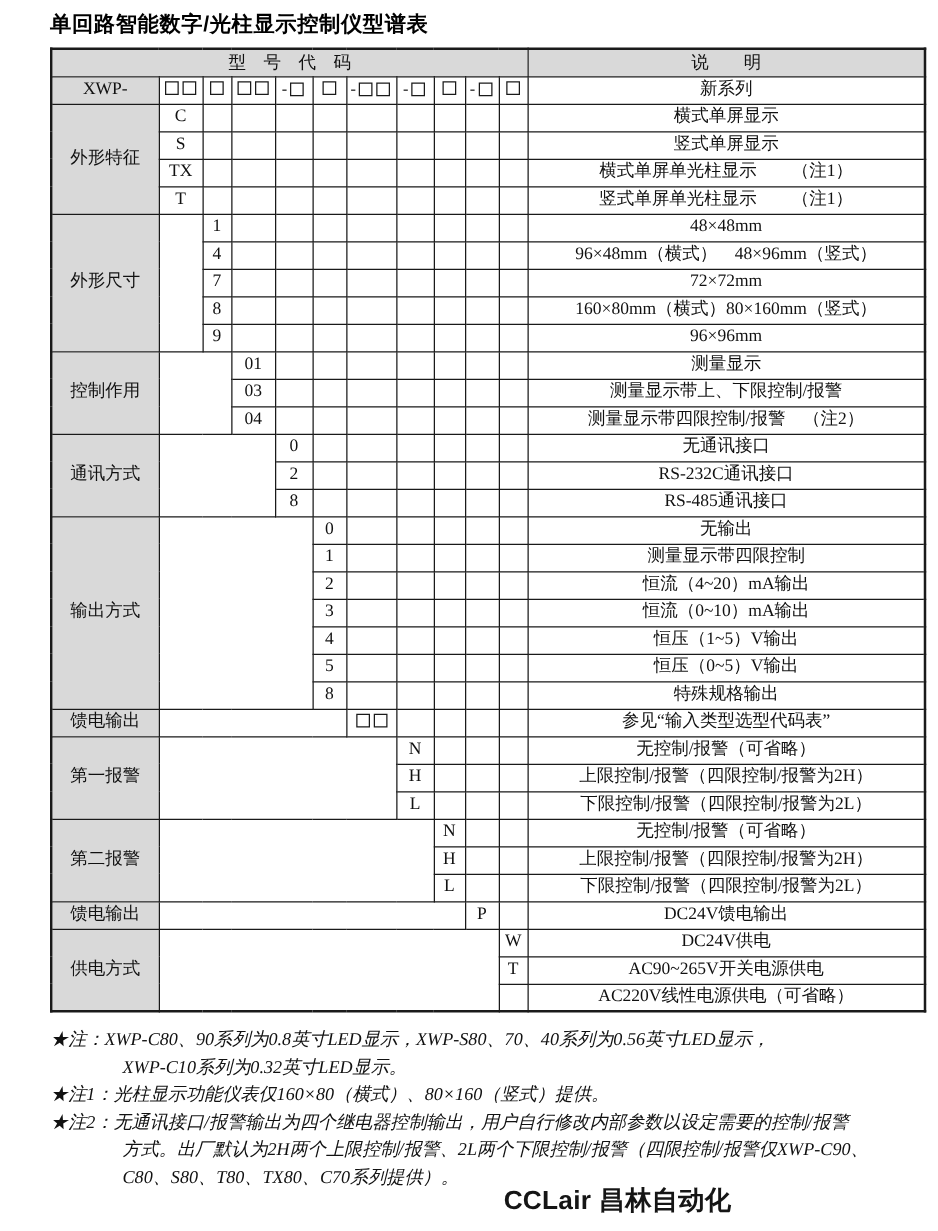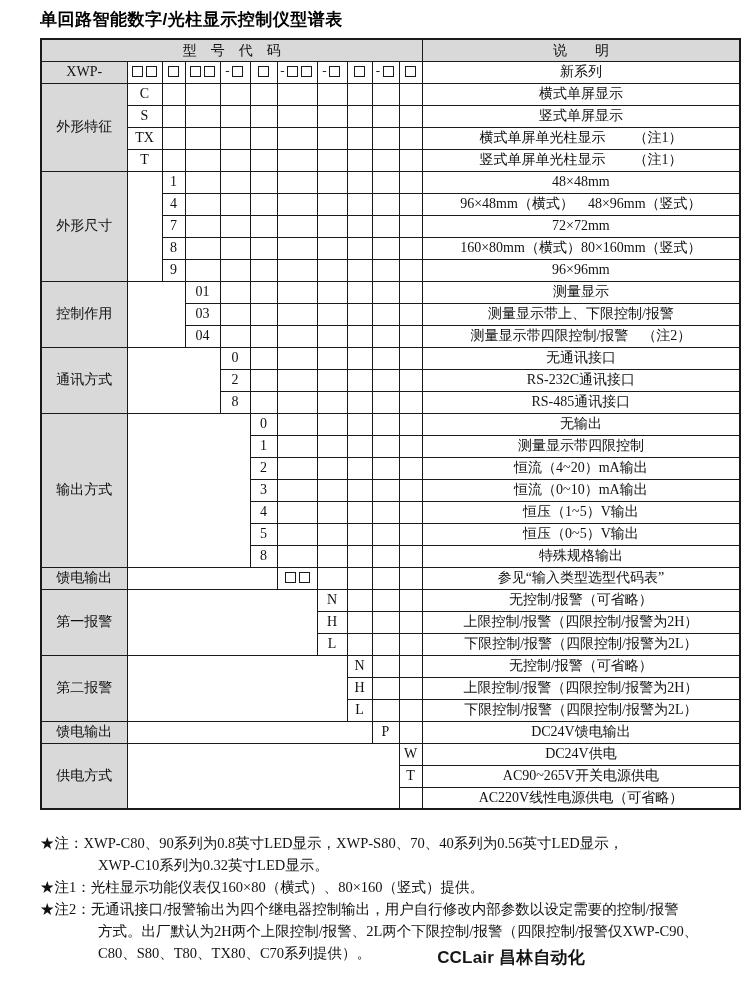--- a/index.html
+++ b/index.html
@@ -12,26 +12,26 @@
 
   table.spec{ border-collapse:collapse; table-layout:fixed; width:701px; border:2px solid var(--border); }
   table.spec td{ border:1px solid var(--border); height:22px; padding:0; text-align:center; vertical-align:middle; font-size:14px; line-height:1.1; overflow:hidden; white-space:nowrap; }
   td.hdr{ background:var(--hdr-bg); height:23px; font-size:15px; }
   td.cat{ background:var(--hdr-bg); font-size:14px; }
   td.code{ font-size:15px; font-family:"Liberation Serif","DejaVu Serif",serif; }
   td.desc{ text-align:left; padding-left:8px; font-size:14px; }
   span.bx{ display:inline-block; width:11px; height:11px; border:1px solid var(--border); margin:0 1.5px; vertical-align:-1px; }
   span.dash{ display:inline-block; vertical-align:1px; margin-right:1px; font-size:13px; }
 
-  .notes{ margin-top:22px; font-size:14.5px; line-height:22px; white-space:nowrap; }
+  .notes{ margin-top:11px; font-size:14.5px; line-height:22px; white-space:nowrap;font-style:italic; }
   .note-first{ }
   .note-label{ }
   .note-cont{ margin-left:58px; }
 
-  .brand-logo{ position:absolute; right:22px; top:946px; font-family:"Liberation Sans","DejaVu Sans",sans-serif; font-weight:bold; font-size:17px; color:#151515; letter-spacing:0.2px; }
+  .brand-logo{ position:absolute; right:22px; top:946px; font-family:"Liberation Sans","DejaVu Sans",sans-serif; font-weight:bold; font-size:21px; color:#151515; letter-spacing:0.2px; }
 </style>
 </head>
 <body>
 
 <div class="page">
   <div class="page-title">单回路智能数字/光柱显示控制仪型谱表</div>
 
   <table class="spec">
     <colgroup>
       <col style="width:86px">

